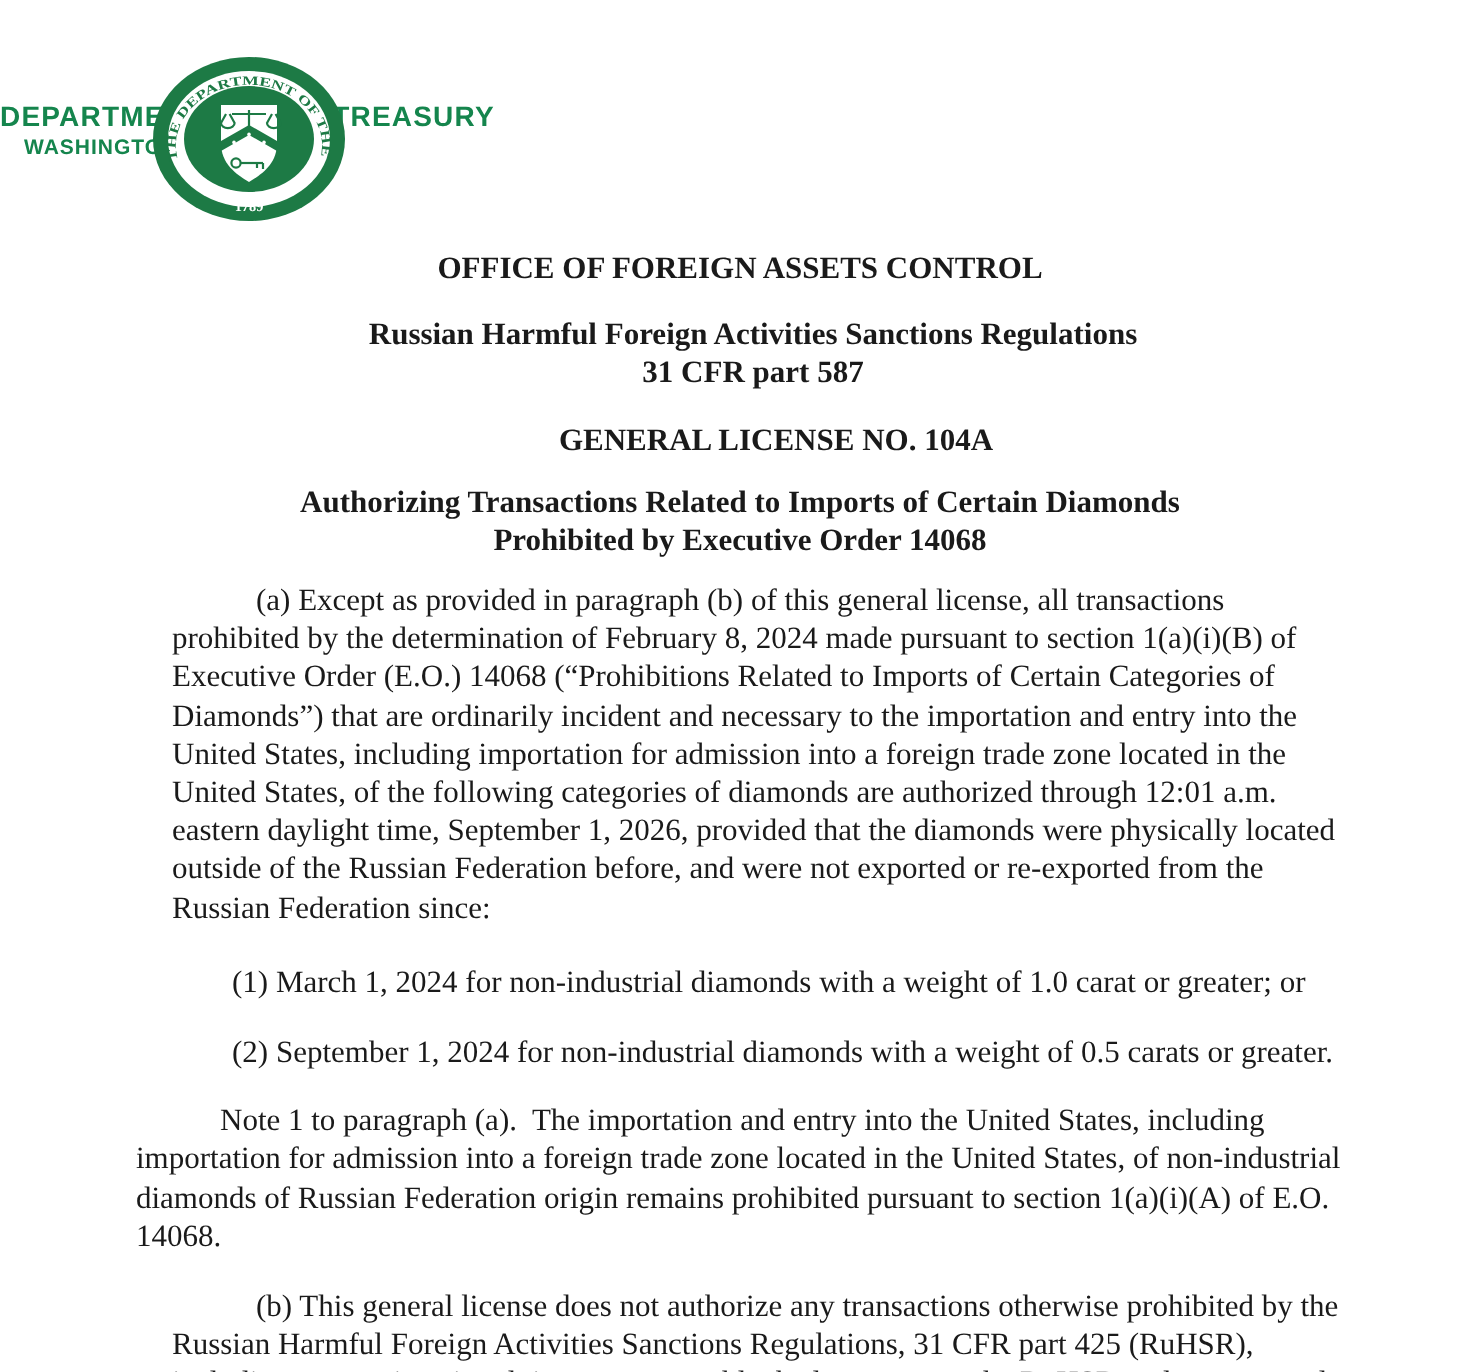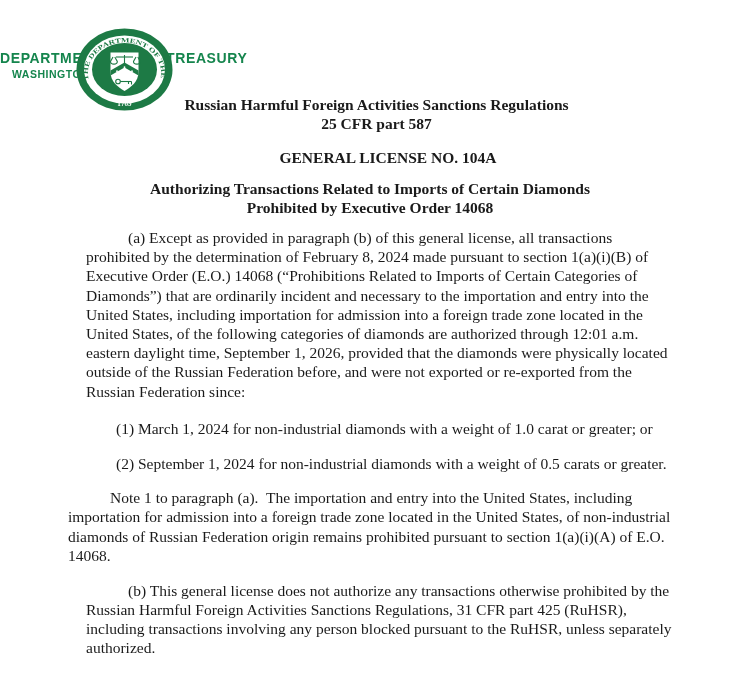--- a/index.html
+++ b/index.html
@@ -102,24 +102,25 @@
       <line x1="57" y1="54.5" x2="57" y2="57.5"></line>
     </g>
     <text x="50" y="78.5" text-anchor="middle" font-size="7.2" fill="#ffffff" font-family="Liberation Serif, serif" font-weight="bold">1789</text>
   </svg>
 
   <div class="masthead">
     <div class="dept-line">DEPARTMENT OF THE TREASURY</div>
     <div class="city-line">WASHINGTON, D.C.</div>
   </div>
 
+  <div class="h-center h-ofac">OFFICE OF FOREIGN ASSETS CONTROL</div>
 
   <div class="h-center h-reg">
     <div>Russian Harmful Foreign Activities Sanctions Regulations</div>
-    <div>25 CFR part 587</div>
+    <div>31 CFR part 587</div>
   </div>
 
   <div class="h-center h-gl">GENERAL LICENSE NO. 104A</div>
 
   <div class="h-center h-subject">
     <div>Authorizing Transactions Related to Imports of Certain Diamonds</div>
     <div>Prohibited by Executive Order 14068</div>
   </div>
 
   <div class="body-block">

